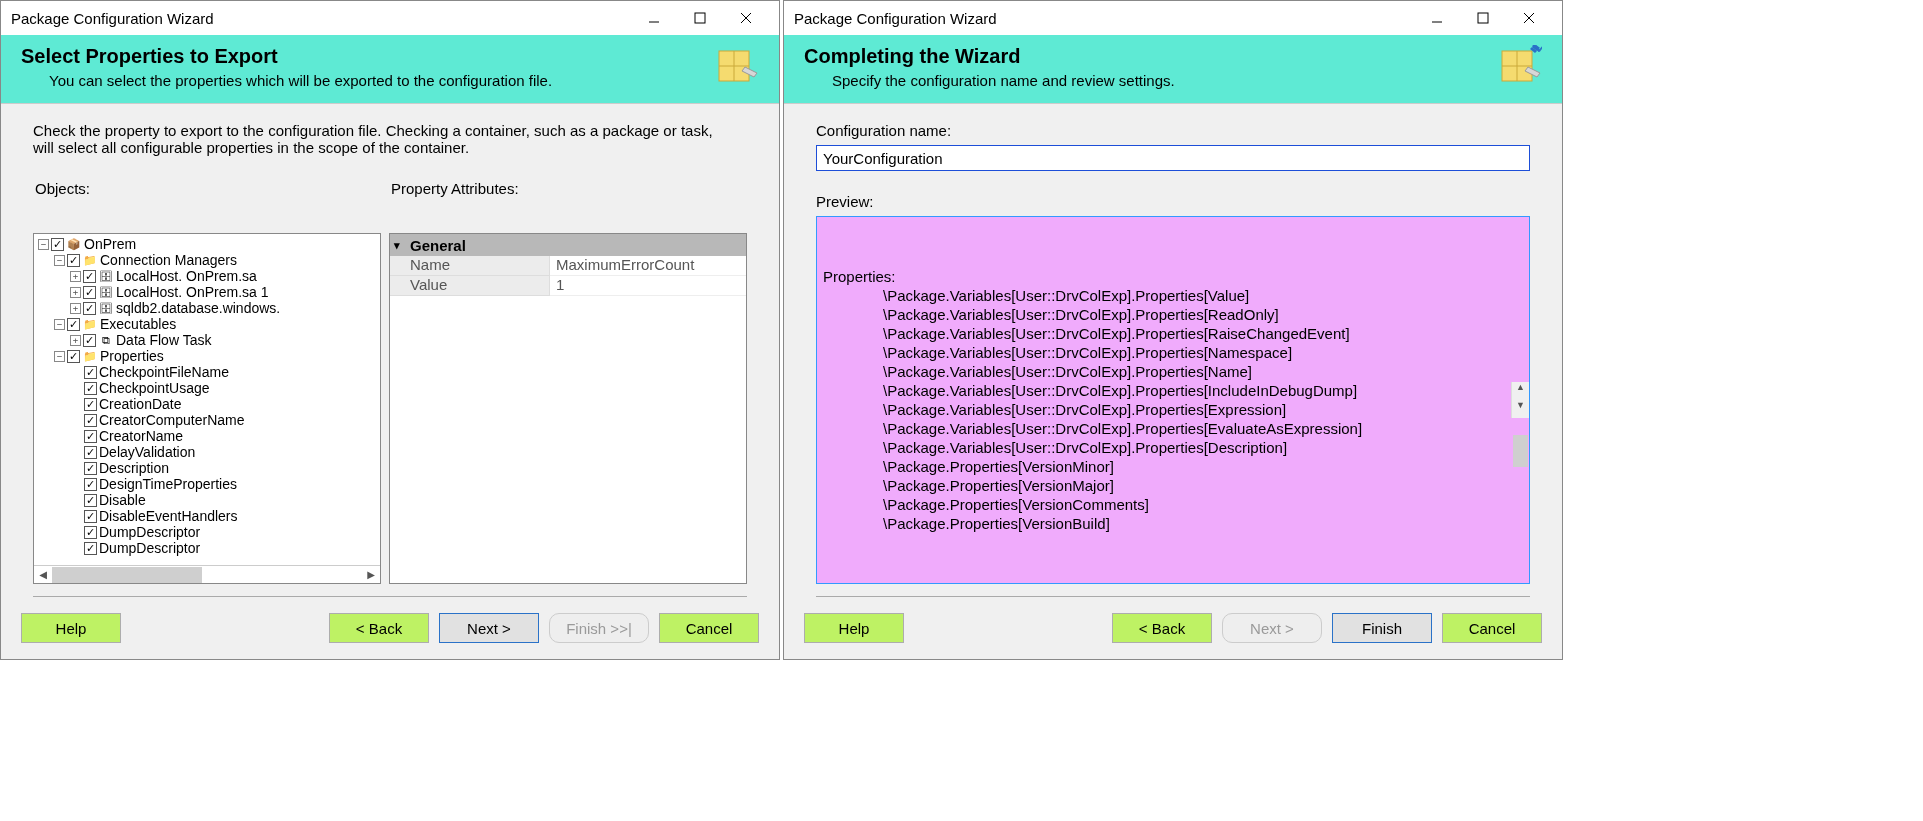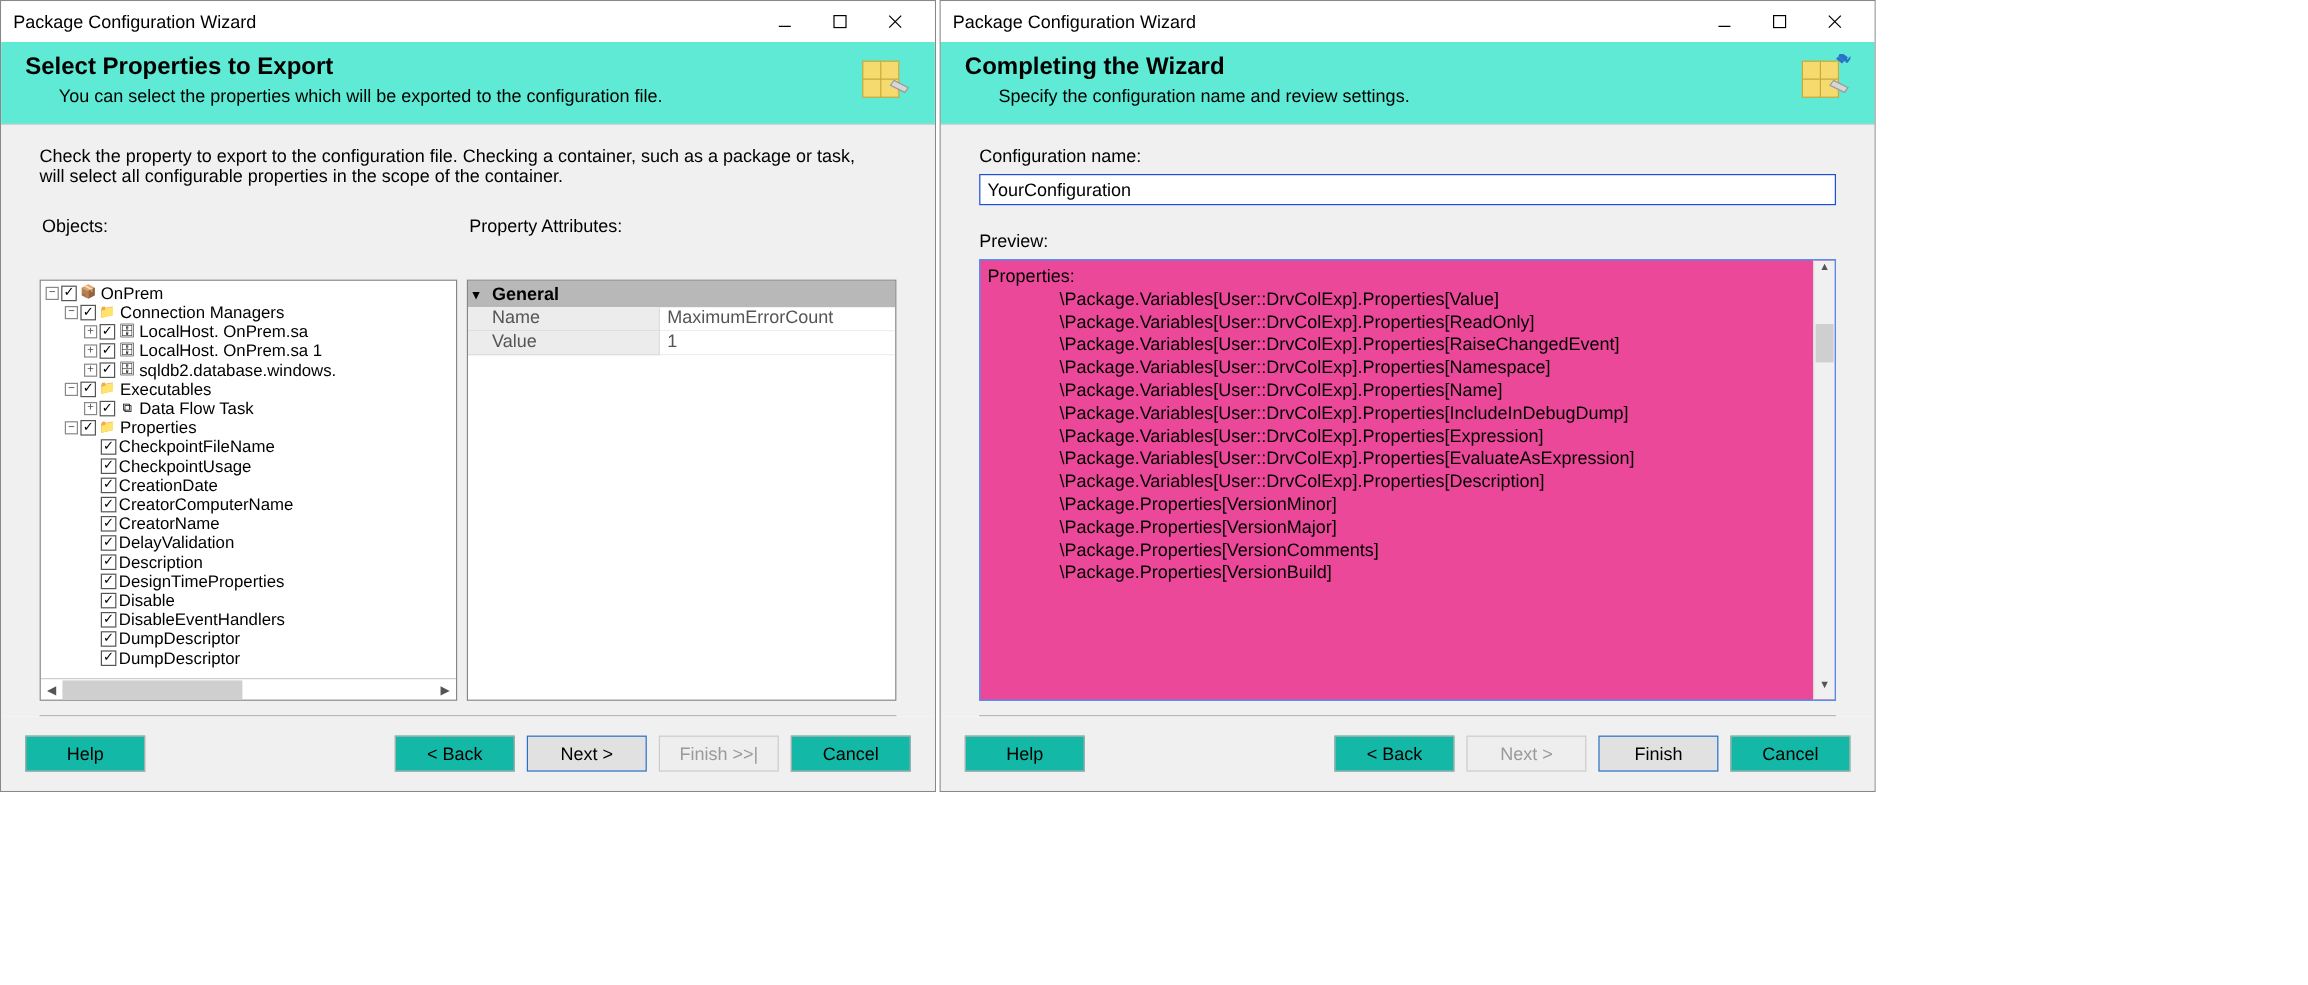--- a/index.html
+++ b/index.html
@@ -44,34 +44,34 @@
   .hs .thumb{ height:16px; background:#cfcfcf;}
   .prop-head { height:22px; background:#b8b8b8; display:flex; align-items:center; font-weight:bold; font-size:15px; padding-left:4px;}
   .prop-head .chev{ width:16px; font-size:11px;}
   .prop-line{ height:20px; display:flex; font-size:15px;}
   .prop-line .k{ width:160px; padding-left:20px; background:#ececec; color:#555; border-bottom:1px solid #ddd; border-right:1px solid #ddd;}
   .prop-line .v{ flex:1; padding-left:6px; color:#555; border-bottom:1px solid #eee;}
 
   
   .field-label{ font-size:15px; margin:0 0 6px;}
   .text-input{ width:100%; height:26px; border:1px solid #1d4ed8; background:#fff; padding:2px 6px; font-size:15px;}
-  .preview-box{ flex:1; border:1px solid #3399ff; background:#ec4899; overflow:hidden; display:flex; min-height:0;}
+  .preview-box{ flex:1; border:1px solid #3399ff; background:#f0abfc; overflow:hidden; display:flex; min-height:0;align-items:center;}
   .preview-text{ flex:1; padding:4px 6px; font-size:15px; line-height:19px; overflow:hidden;}
   .preview-vsb{ width:18px; background:#f0f0f0; border-left:1px solid #ddd; display:flex; flex-direction:column;}
   .preview-vsb .ar{ height:18px; text-align:center; font-size:9px; color:#555;}
   .preview-vsb .track{ flex:1; position:relative;}
   .preview-vsb .thumb{ position:absolute; left:1px; right:1px; top:35px; height:32px; background:#cfcfcf;}
 
   .sep{ height:1px; background:#aaa; margin:12px 0 0;}
   .footer{ height:62px; display:flex; align-items:center; padding:0 20px; background:#f0f0f0;}
   .footer .spacer{flex:1;}
-  .btn{ width:100px; height:30px; border:1px solid #adadad; background:#14b8a6; font-size:15px; display:flex; align-items:center; justify-content:center; margin-left:10px;}
+  .btn{ width:100px; height:30px; border:1px solid #adadad; background:#bef264; font-size:15px; display:flex; align-items:center; justify-content:center; margin-left:10px;}
   .btn.help{ margin-left:0;}
   .btn.primary{ border:1.5px solid #2a72c8; background:#e1e1e1;}
-  .btn.disabled{ color:#9a9a9a; border-color:#ccc; background:#eee;}
+  .btn.disabled{ color:#9a9a9a; border-color:#ccc; background:#eee;border-radius:10px;}
   .pline{ padding-left:60px; white-space:nowrap; overflow:hidden; text-overflow:clip;}
 </style>
 </head>
 <body>
 
 <div class="window">
   <div class="titlebar">
     <span>Package Configuration Wizard</span>
     <span class="spacer"></span>
     <span class="winbtn">

